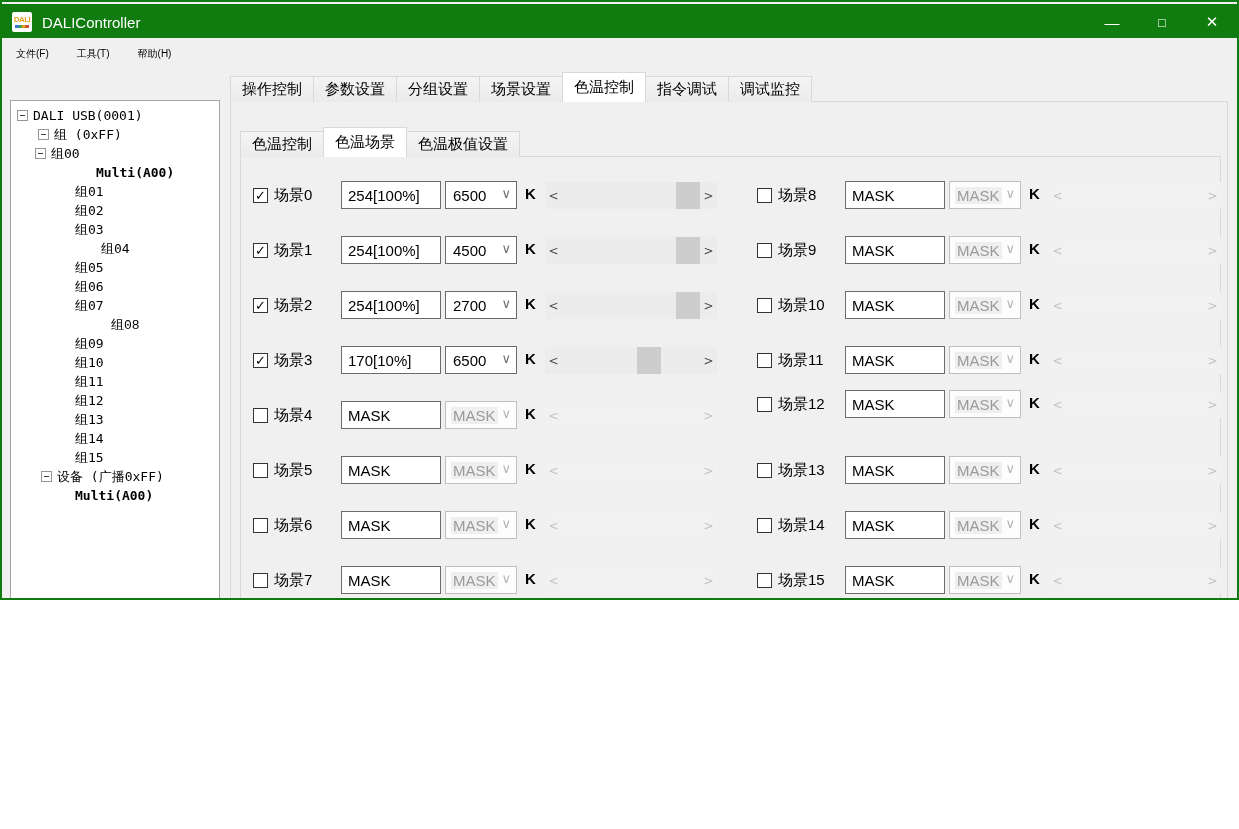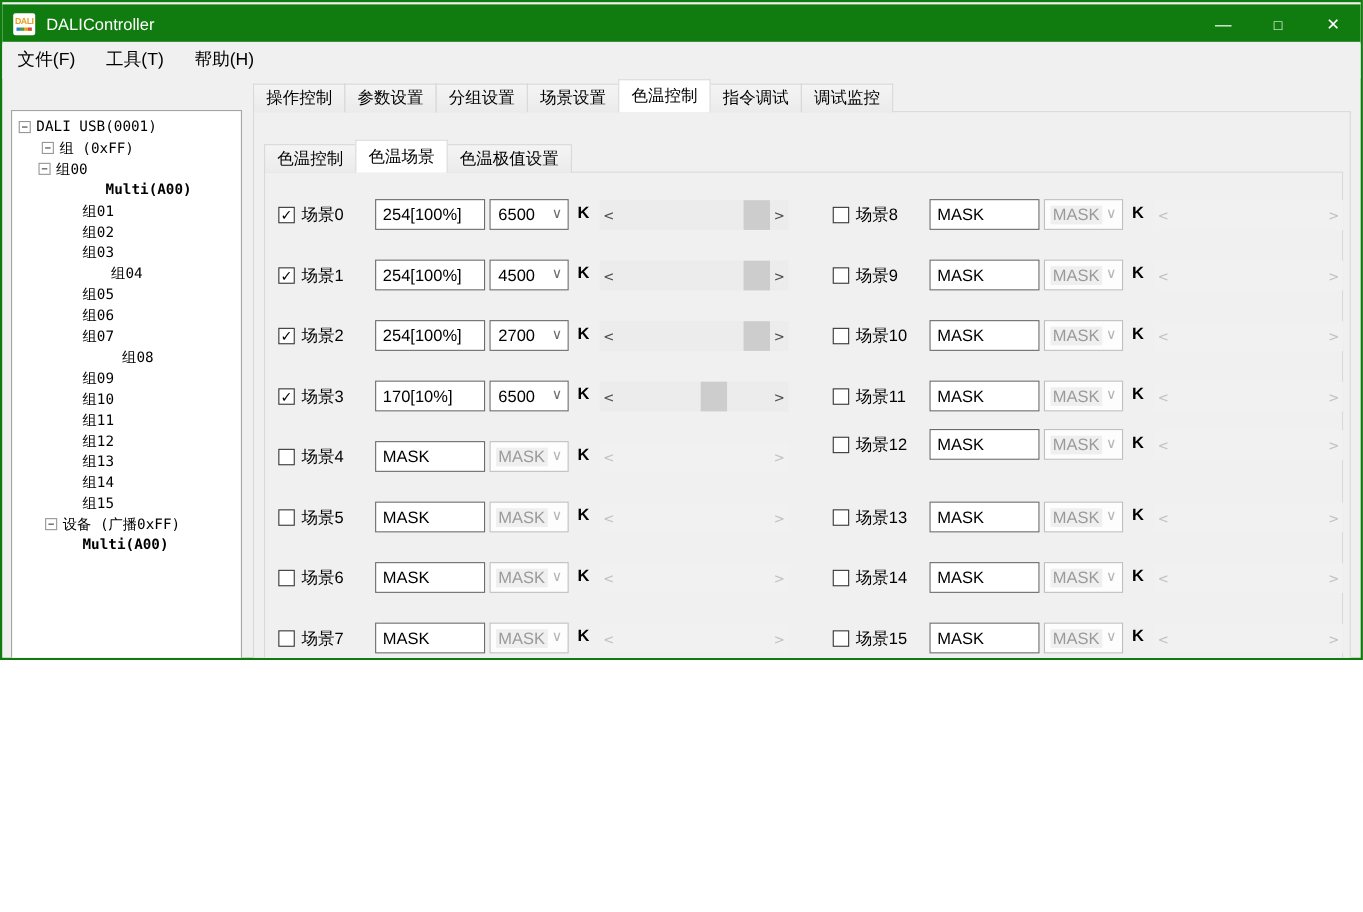--- a/index.html
+++ b/index.html
@@ -14,21 +14,21 @@
   .app-icon { width:20px; height:20px; background:#fff; border-radius:2px; margin-left:10px;
     display:flex; flex-direction:column; align-items:center; justify-content:center; }
   .app-icon .logo-txt { font-size:8px; font-weight:bold; color:#e8a020; line-height:8px; letter-spacing:-0.5px;}
   .app-icon .logo-bar { width:14px; height:3px; margin-top:1px;
     background:linear-gradient(90deg,#2e7dd1 0 25%,#43a047 25% 50%,#e8a020 50% 75%,#d14f2e 75% 100%); }
   .win-title { color:#fff; font-size:15px; margin-left:10px; flex:1; }
   .win-btn { width:50px; height:36px; color:#fff; display:flex; align-items:center; justify-content:center; font-size:15px; }
   .win-btn.maxi { font-size:13px; }
   
   #menubar { position:absolute; left:0; top:36px; width:1235px; height:33px; background:#f0f0f0; display:flex; align-items:center; border-bottom:1px solid #f0f0f0;}
-  .menu-item { padding:6px 14px; font-size:16px; color:#000; }
+  .menu-item { padding:6px 14px; font-size:10px; color:#000; }
   
   #tree { position:absolute; left:8px; top:98px; width:210px; height:671px; background:#fff; border:1px solid #a5a5a5; overflow:hidden; font-family:"DejaVu Sans Mono", monospace; font-size:13px; padding-top:5px;}
   .tree-item { height:19px; display:flex; align-items:center; white-space:nowrap; }
   .tree-expander { width:11px; height:11px; border:1px solid #969696; background:#fff; position:relative; flex:none; margin-right:5px;}
   .tree-expander::after { content:""; position:absolute; left:2px; top:4px; width:5px; height:1px; background:#404040; }
   .tree-label { color:#000; }
   .tree-label.bold { font-weight:bold; }
   
   #main-tabs { position:absolute; left:228px; top:72px; display:flex; align-items:flex-end; height:28px; z-index:3;}
   .tab { height:26px; padding:0 11px; font-size:15px; display:flex; align-items:center;
@@ -130,21 +130,21 @@
       </div>
       <div class="tree-item" style="padding-left: 64px;">
         <span class="tree-label">组05</span>
       </div>
       <div class="tree-item" style="padding-left: 64px;">
         <span class="tree-label">组06</span>
       </div>
       <div class="tree-item" style="padding-left: 64px;">
         <span class="tree-label">组07</span>
       </div>
-      <div class="tree-item" style="padding-left: 100px;">
+      <div class="tree-item" style="padding-left: 100px; font-family: Liberation Mono, monospace;">
         <span class="tree-label">组08</span>
       </div>
       <div class="tree-item" style="padding-left: 64px;">
         <span class="tree-label">组09</span>
       </div>
       <div class="tree-item" style="padding-left: 64px;">
         <span class="tree-label">组10</span>
       </div>
       <div class="tree-item" style="padding-left: 64px;">
         <span class="tree-label">组11</span>

